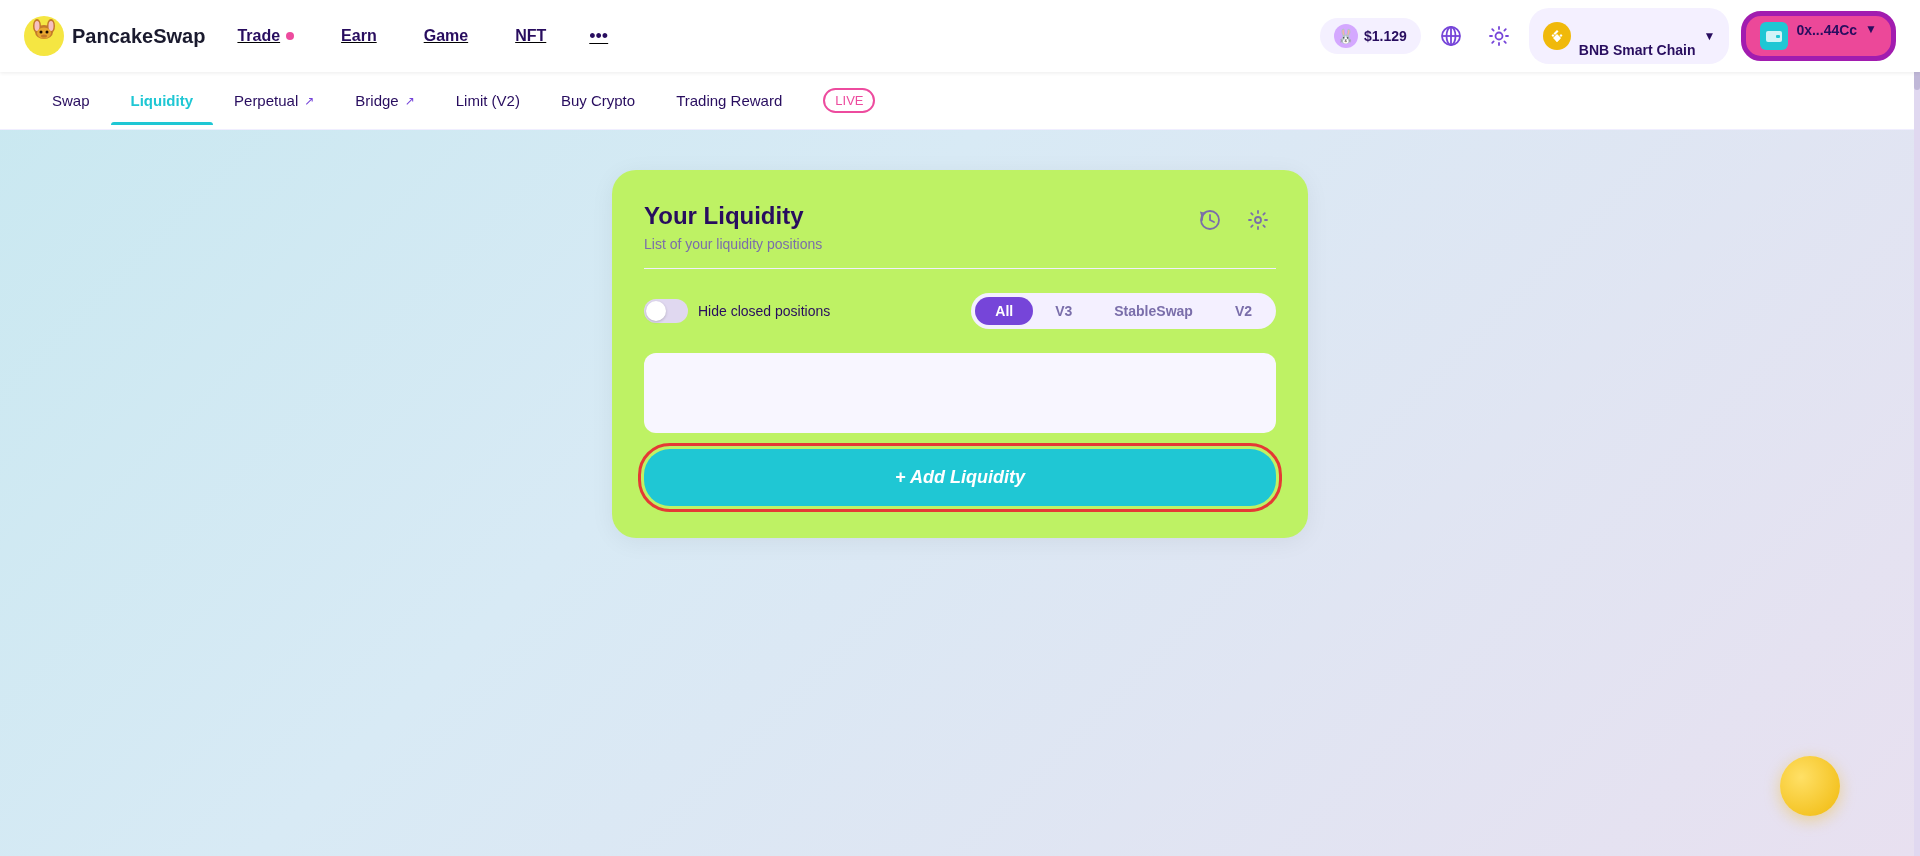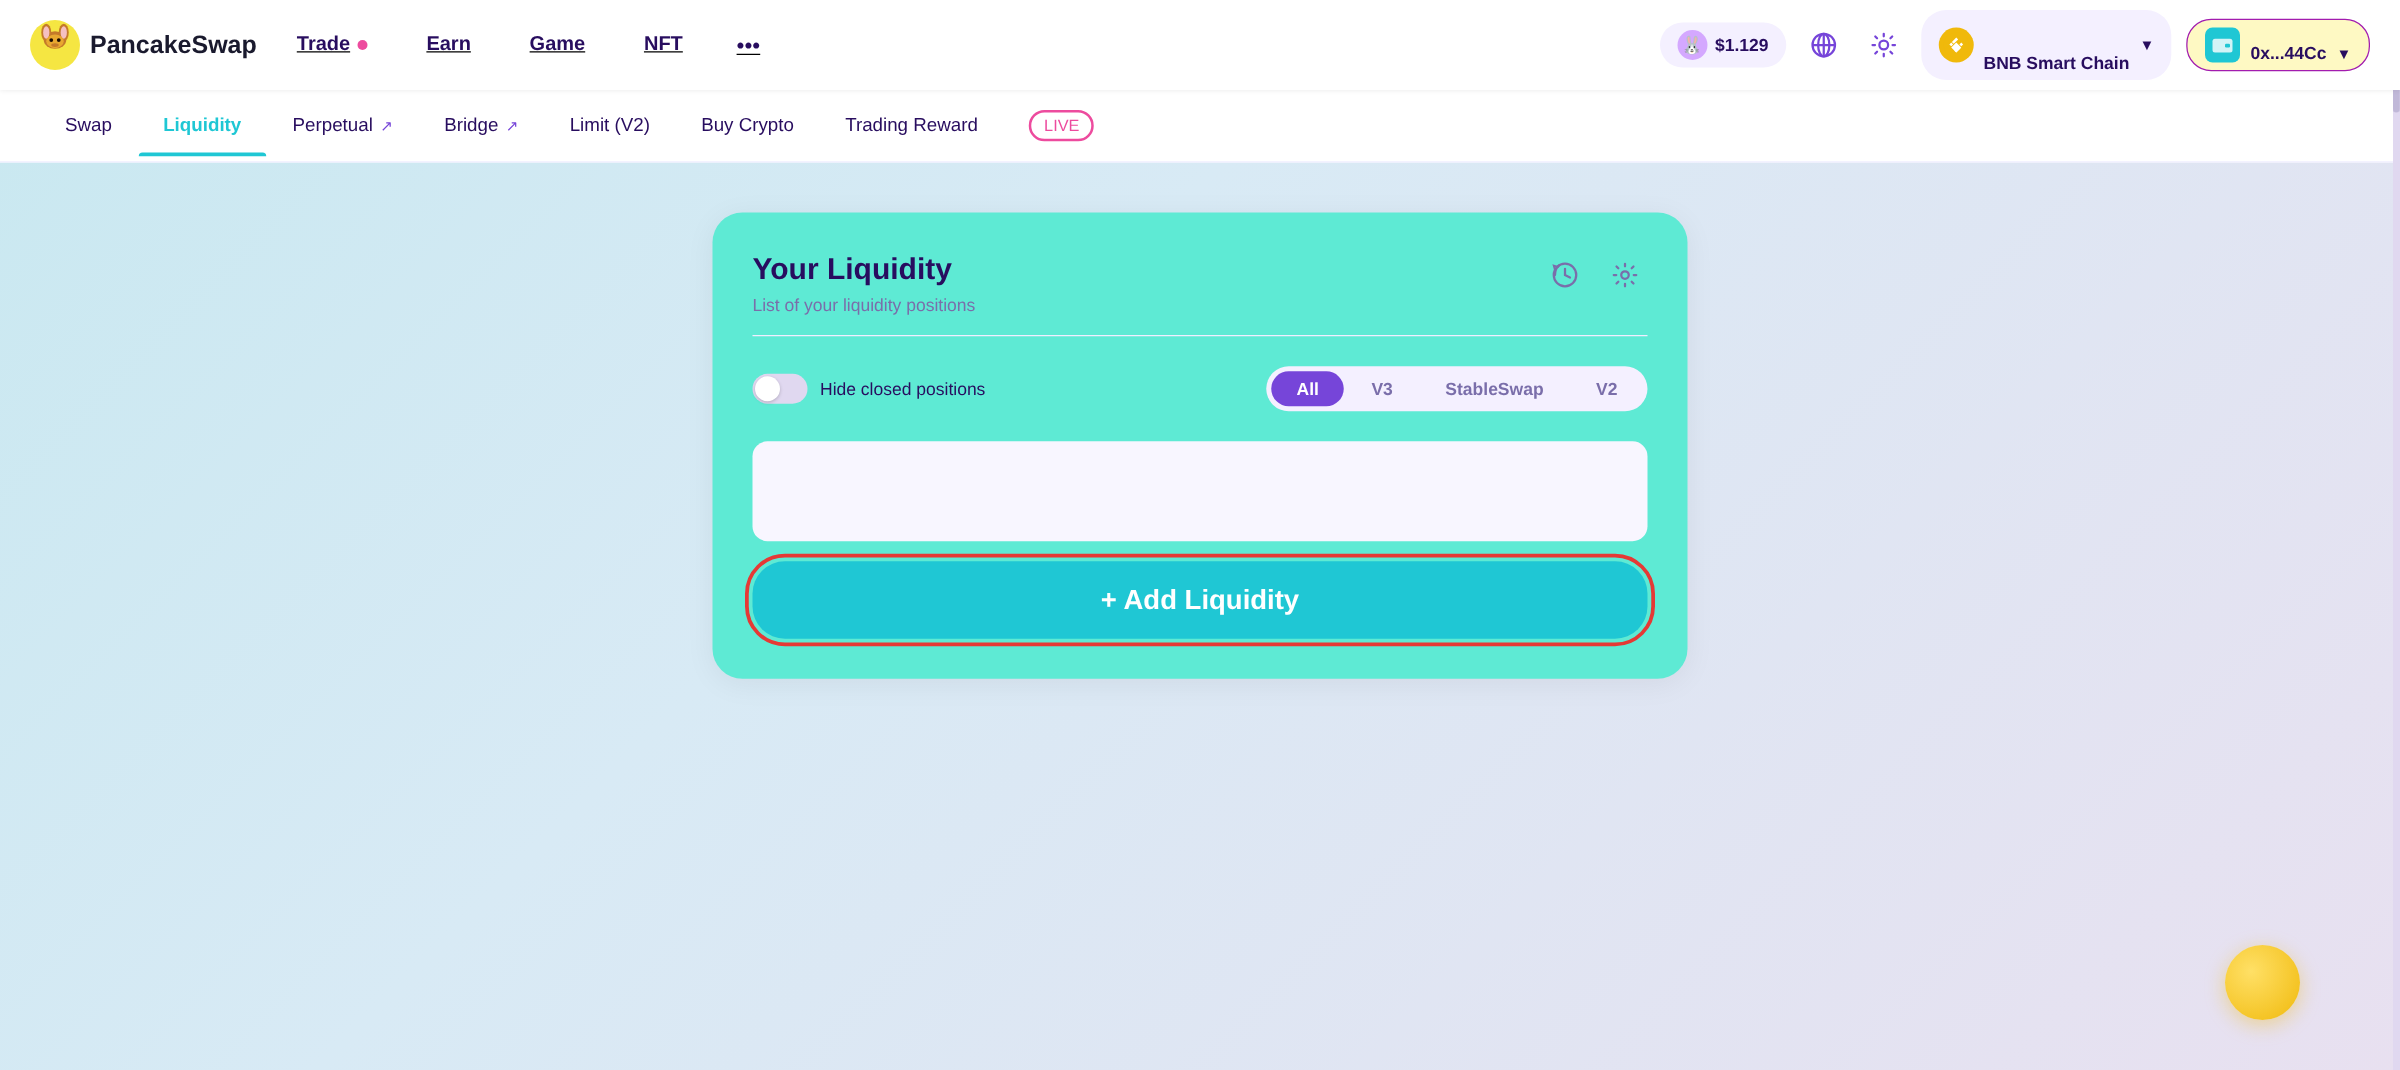--- a/index.html
+++ b/index.html
@@ -134,24 +134,24 @@
       font-weight: 600;
       color: #280d5f;
       margin-top: 28px;
     }
     .chain-arrow {
       font-size: 12px;
       color: #280d5f;
     }
     .wallet-btn {
       display: flex;
-      align-items: flex-end;
+      align-items: flex-start;
       gap: 8px;
-      background: #fef9c3;
-      border: 1px solid #a21caf;
+      background: #ec4899;
+      border: 5px solid #a21caf;
       border-radius: 20px;
       padding: 6px 14px;
       cursor: pointer;
     }
     .wallet-icon {
       width: 28px;
       height: 28px;
       border-radius: 6px;
       background: #1fc7d4;
       display: flex;
@@ -218,23 +218,23 @@
       font-weight: 400;
     }
 
     
     .main-content {
       display: flex;
       justify-content: center;
       padding: 40px 24px;
     }
     .liquidity-card {
-      background: #5eead4;
+      background: #bef264;
       border-radius: 24px;
-      width: 780px;
+      width: 696px;
       max-width: 100%;
       padding: 32px;
       box-shadow: 0 4px 24px rgba(0,0,0,0.06);
     }
     .card-header {
       display: flex;
       align-items: flex-start;
       justify-content: space-between;
       margin-bottom: 12px;
     }
@@ -345,27 +345,28 @@
       display: flex;
       align-items: center;
       justify-content: center;
       gap: 10px;
       width: 100%;
       padding: 18px;
       background: #1fc7d4;
       color: white;
       border: none;
       border-radius: 26px;
-      font-size: 22px;
+      font-size: 18px;
       font-weight: 700;
       cursor: pointer;
       outline: 3px solid #e53935;
       outline-offset: 3px;
       transition: background 0.2s;
       margin-top: 8px;
+      font-style: italic;
     }
 
     
     .floating-coin {
       position: fixed;
       bottom: 40px;
       right: 80px;
       width: 60px;
       height: 60px;
       border-radius: 50%;

